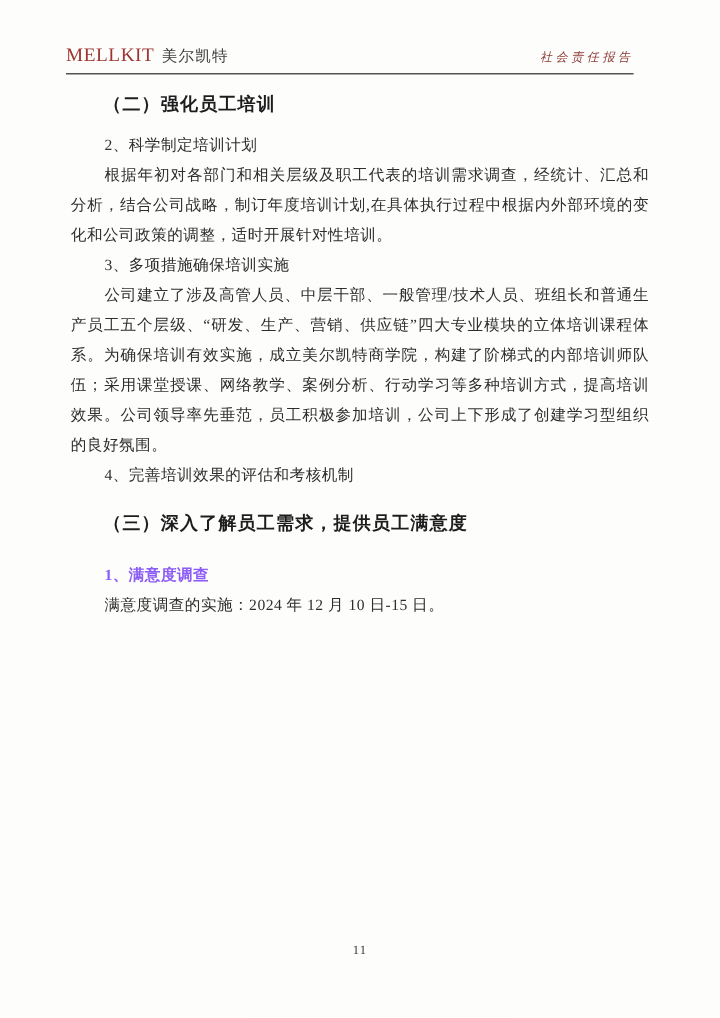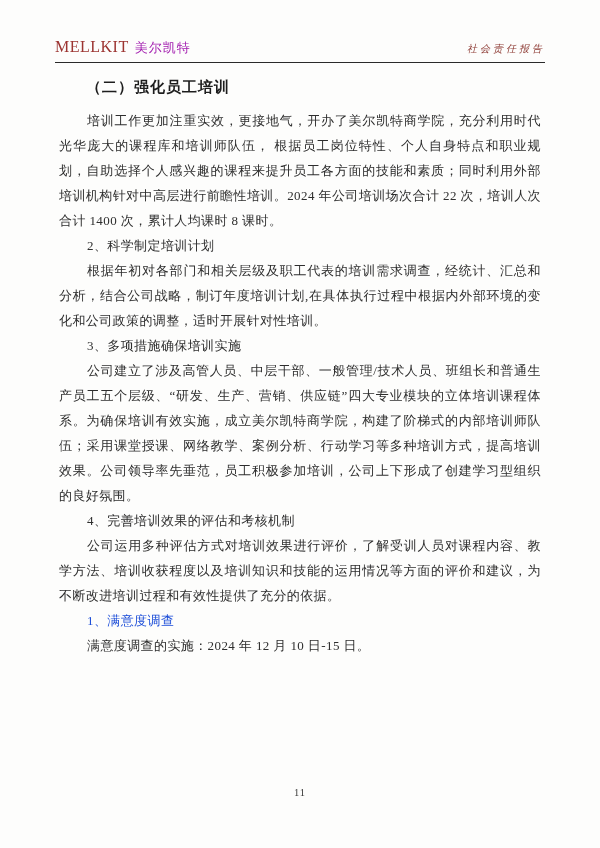--- a/index.html
+++ b/index.html
@@ -12,37 +12,37 @@
     background: #fdfdfc;
     font-family: "Liberation Serif", "DejaVu Serif", serif;
     color: #2e2e2e;
     overflow: hidden;
   }
   
   .header {
     position: absolute;
     top: 38px;
     left: 55px;
-    right: 55px;
+    right: 72px;
     display: flex;
     justify-content: space-between;
     align-items: baseline;
     border-bottom: 1.6px solid #2a2a2a;
     padding-bottom: 5px;
   }
   .logo-group { display: flex; align-items: baseline; gap: 6px; }
   .logo-en {
     font-family: "Liberation Serif", serif;
     font-size: 16px;
     letter-spacing: 0.5px;
     color: #9c3431;
   }
   .logo-cn {
     font-size: 13px;
-    color: #a21caf;
+    color: #404040;
     letter-spacing: 1px;
   }
   .report-title {
     font-size: 10px;
     font-style: italic;
     letter-spacing: 3px;
     color: #8d3a33;
   }
   
   .content {
@@ -66,22 +66,22 @@
   }
   .body {
     font-size: 13px;
     line-height: 25px;
     text-indent: 28px;
     text-align: justify;
     letter-spacing: 0.4px;
     color: #2e2e2e;
   }
   .body.strong {
-    font-weight: normal;
-    color: #1d4ed8;
+    font-weight: bold;
+    color: #8b5cf6;
   }
   
   .footer {
     position: absolute;
     bottom: 48px;
     left: 0;
     right: 0;
     text-align: center;
   }
   .page-number {
@@ -100,30 +100,29 @@
       <span class="logo-en">MELLKIT</span>
       <span class="logo-cn">美尔凯特</span>
     </div>
     <div class="report-title">社会责任报告</div>
   </div>
 
   <div class="content">
 
     <div class="section">
       <h2 class="section-title">（二）强化员工培训</h2>
-      <p class="body">培训工作更加注重实效，更接地气，开办了美尔凯特商学院，充分利用时代光华庞大的课程库和培训师队伍， 根据员工岗位特性、个人自身特点和职业规划，自助选择个人感兴趣的课程来提升员工各方面的技能和素质；同时利用外部培训机构针对中高层进行前瞻性培训。2024 年公司培训场次合计 22 次，培训人次合计 1400 次，累计人均课时 8 课时。</p>
       <p class="body">2、科学制定培训计划</p>
       <p class="body">根据年初对各部门和相关层级及职工代表的培训需求调查，经统计、汇总和分析，结合公司战略，制订年度培训计划,在具体执行过程中根据内外部环境的变化和公司政策的调整，适时开展针对性培训。</p>
       <p class="body">3、多项措施确保培训实施</p>
       <p class="body">公司建立了涉及高管人员、中层干部、一般管理/技术人员、班组长和普通生产员工五个层级、“研发、生产、营销、供应链”四大专业模块的立体培训课程体系。为确保培训有效实施，成立美尔凯特商学院，构建了阶梯式的内部培训师队伍；采用课堂授课、网络教学、案例分析、行动学习等多种培训方式，提高培训效果。公司领导率先垂范，员工积极参加培训，公司上下形成了创建学习型组织的良好氛围。</p>
       <p class="body">4、完善培训效果的评估和考核机制</p>
-      <p class="body">公司运用多种评估方式对培训效果进行评价，了解受训人员对课程内容、教学方法、培训收获程度以及培训知识和技能的运用情况等方面的评价和建议，为不断改进培训过程和有效性提供了充分的依据。</p>
     </div>
 
     <div class="section">
+      <h2 class="section-title second">（三）深入了解员工需求，提供员工满意度</h2>
       <p class="body strong">1、满意度调查</p>
       <p class="body">满意度调查的实施：2024 年 12 月 10 日-15 日。</p>
     </div>
 
   </div>
 
   <div class="footer">
     <span class="page-number">11</span>
   </div>
 

